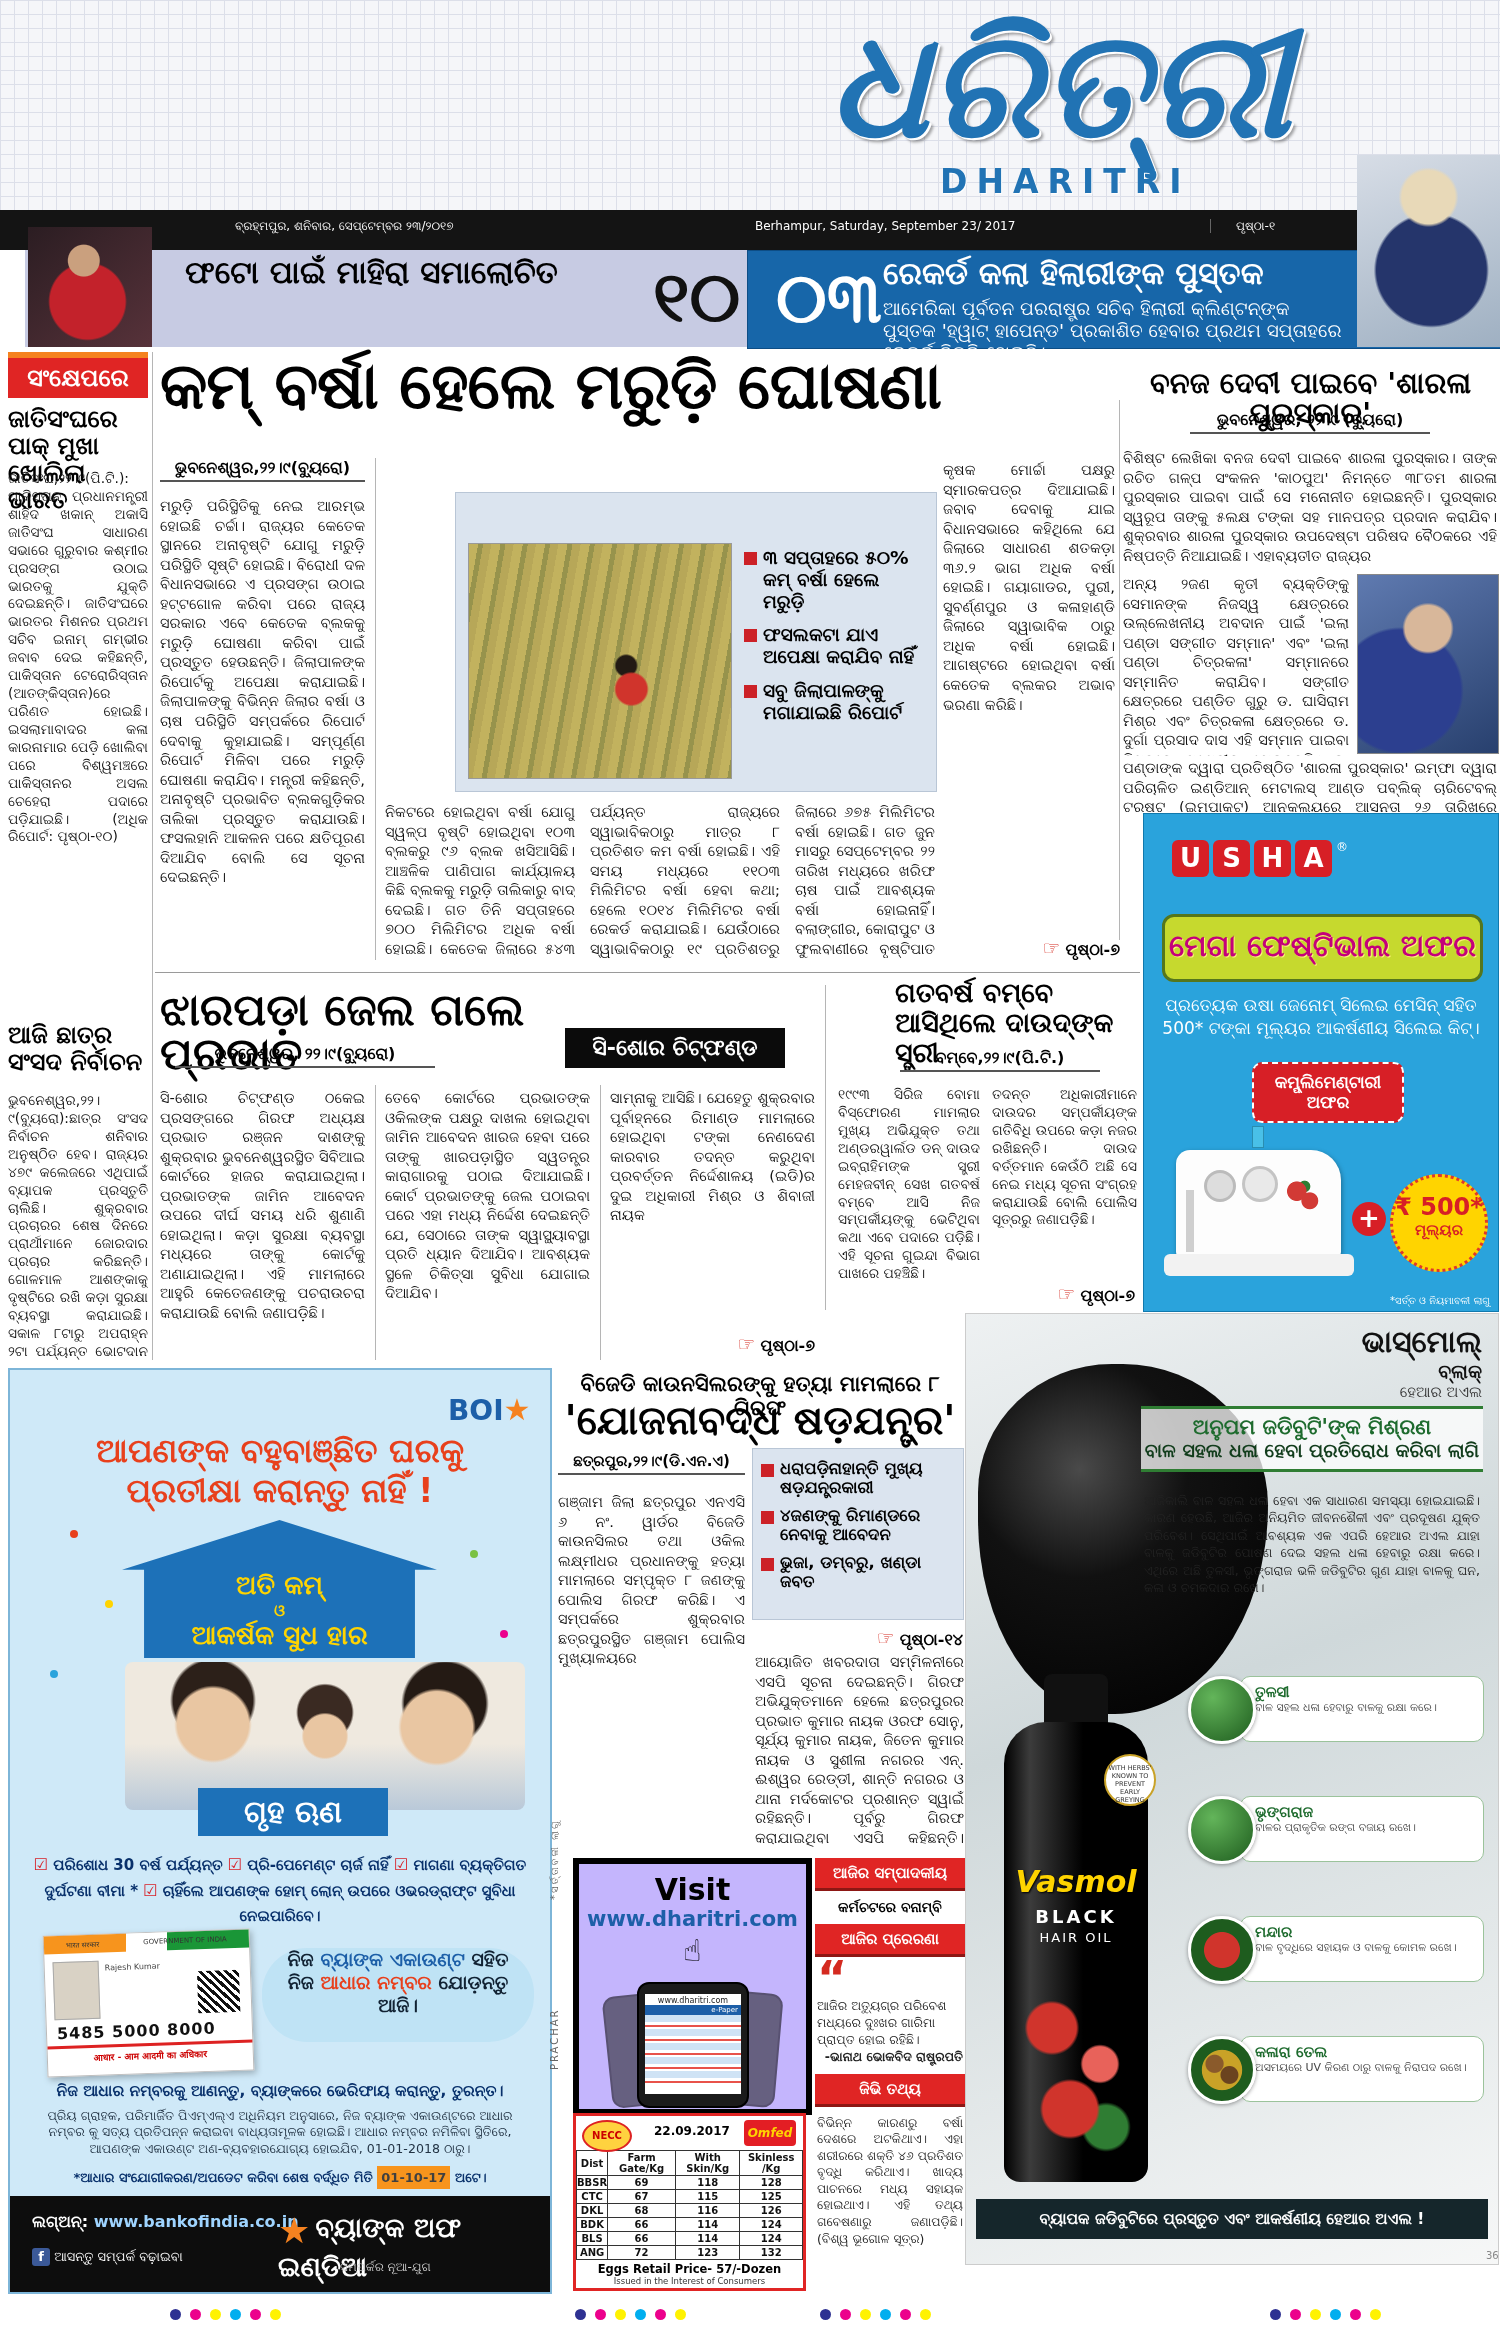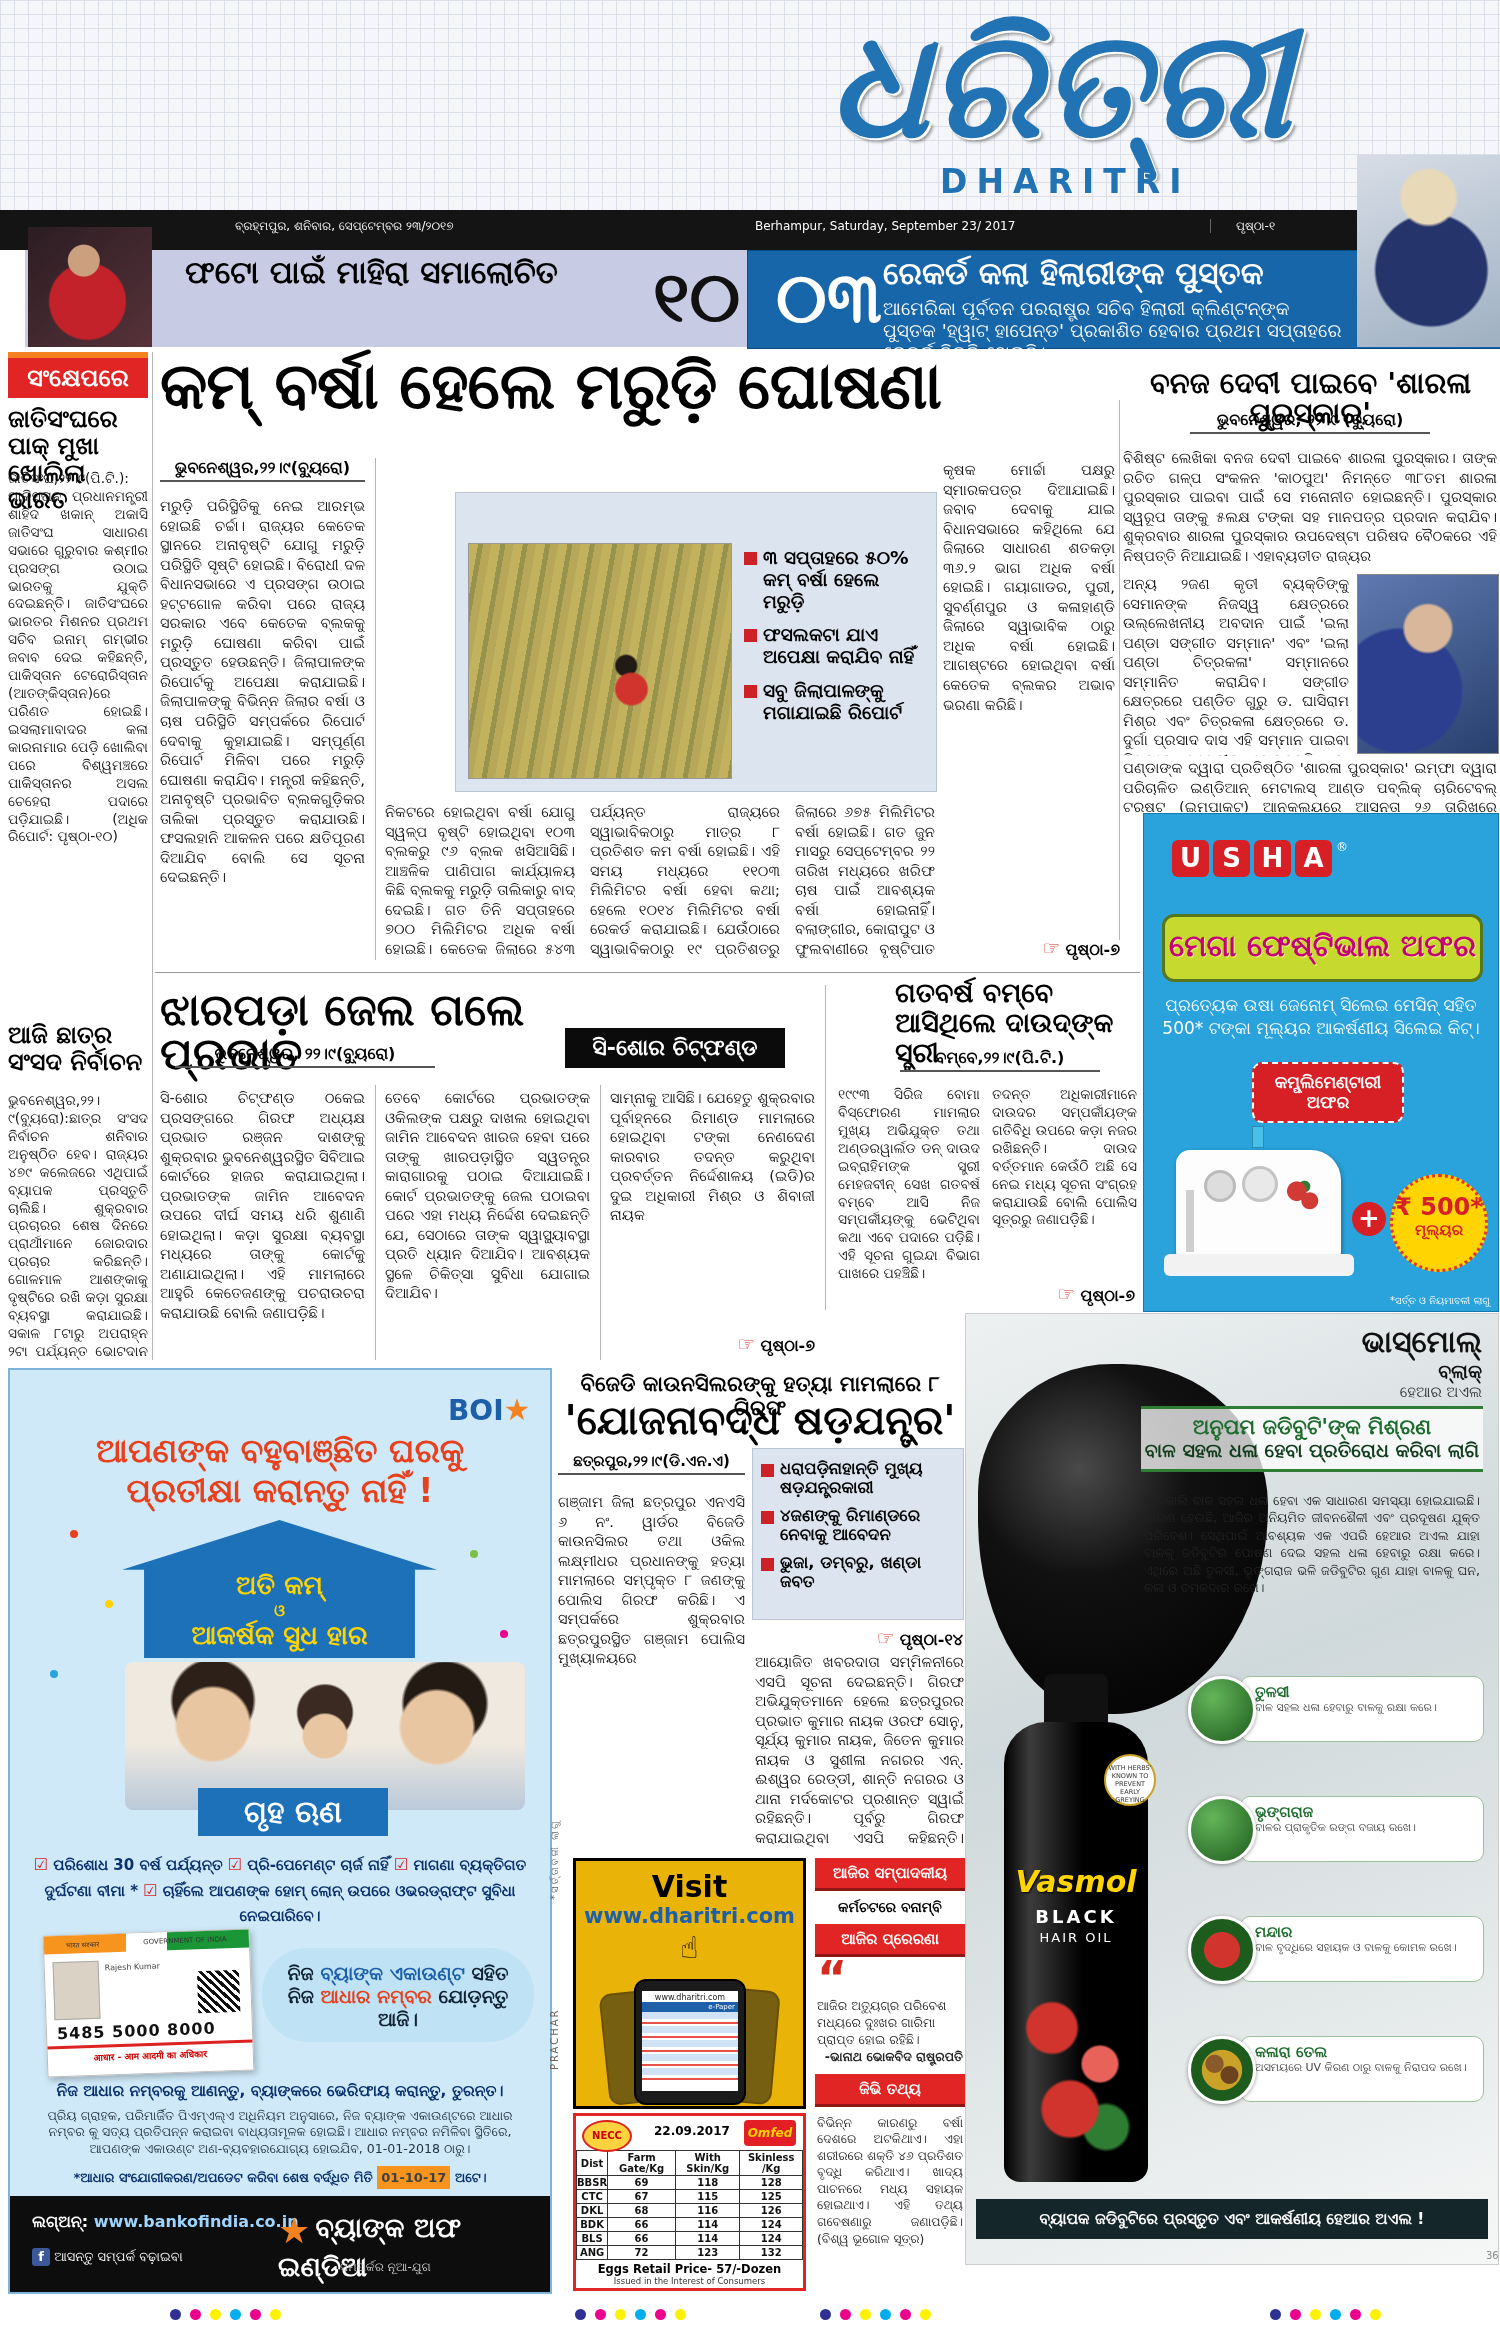--- a/index.html
+++ b/index.html
@@ -85,21 +85,21 @@
   .vbody{font-size:12.6px;color:#222;line-height:1.38;}
   .ing-circle{border-radius:50%;background:radial-gradient(circle at 35% 30%,#63b55a,#1e5c1e);
     border:3px solid #fff;box-shadow:0 1px 4px rgba(0,0,0,.4);}
   .ing-pill{background:#fff;border:1px solid #9bc39b;border-radius:10px;padding:6px 8px 6px 14px;}
   .ing-title{color:#1e6b2e;font-weight:bold;font-size:15px;}
   .ing-sub{color:#444;font-size:11px;line-height:1.25;}
   .bottle{background:linear-gradient(90deg,#000 0%,#3c3c3c 18%,#000 55%,#000 100%);
     border-radius:42px 42px 16px 16px;}
   .vstrip{background:#15262b;color:#fff;font-size:15.5px;font-weight:bold;text-align:center;}
   
-  .promo{background:#eab308;border:3px solid #000000;}
+  .promo{background:#c4b5fd;border:6px solid #000000;}
   .promo-visit{font-size:30px;font-weight:900;color:#000;text-align:center;}
   .promo-url{font-size:21px;font-weight:900;color:#1d5fa8;text-align:center;}
   .phone{background:#1b1b1b;border-radius:12px;border:2px solid #000;}
   .eggbox{background:#fff;border:3px solid #e02524;}
   .eggbox table{border-collapse:collapse;width:100%;}
   .eggbox th,.eggbox td{border:1px solid #333;font-size:10px;text-align:center;padding:1px 0;font-weight:bold;color:#111;}
   .necc{background:#ffd23f;border:2px solid #d22;border-radius:50%;color:#c00;font-weight:bold;
     font-size:10px;text-align:center;}
   .omfed{background:#e31e24;border-radius:4px;color:#ffd400;font-weight:bold;font-style:italic;
     font-size:12px;text-align:center;line-height:26px;}
@@ -338,21 +338,21 @@
         <span>GOVERNMENT OF INDIA</span>
       </div>
       <div class="abs" style="left:8px;top:26px;width:44px;height:56px;background:#d9d2c5;
            border:1px solid #aaa;"></div>
       <div class="abs" style="left:60px;top:28px;font-size:8px;color:#444;line-height:1.5;">Rajesh Kumar</div>
       <div class="abs qr" style="left:152px;top:40px;width:42px;height:42px;"></div>
       <div class="abs" style="left:10px;top:88px;font-size:16px;font-weight:bold;color:#111;letter-spacing:1px;">5485 5000 8000</div>
       <div class="abs" style="left:0;top:110px;width:100%;height:3px;background:#d22;"></div>
       <div class="abs ctr" style="left:0;top:116px;width:100%;font-size:9px;color:#c00;font-weight:bold;">आधार - आम आदमी का अधिकार</div>
     </div>
-    <div class="abs bubble" style="left:252px;top:578px;width:272px;height:94px;padding:14px 8px 0;box-sizing:border-box;text-align:center;">
+    <div class="abs bubble" style="left:252px;top:578px;width:272px;height:94px;padding:0 8px 0;box-sizing:border-box;text-align:center;">
       <div style="font-size:19px;font-weight:bold;color:#123;">
         <span>ନିଜ </span><span style="color:#1d5fa8;">ବ୍ୟାଙ୍କ ଏକାଉଣ୍ଟ</span><span> ସହିତ</span>
       </div>
       <div style="font-size:19px;font-weight:bold;color:#123;">
         <span>ନିଜ </span><span style="color:#e8401c;">ଆଧାର ନମ୍ବର</span><span> ଯୋଡ଼ନ୍ତୁ ଆଜି।</span>
       </div>
     </div>
     <div class="abs ctr bold" style="left:20px;top:712px;width:500px;font-size:15.5px;color:#08306b;">ନିଜ ଆଧାର ନମ୍ବରକୁ ଆଣନ୍ତୁ, ବ୍ୟାଙ୍କରେ ଭେରିଫାୟ କରାନ୍ତୁ, ତୁରନ୍ତ।</div>
     <div class="abs fineprint" style="left:25px;top:738px;width:490px;">ପ୍ରିୟ ଗ୍ରାହକ, ପରିମାର୍ଜିତ ପିଏମ୍ଏଲ୍ଏ ଅଧିନିୟମ ଅନୁସାରେ, ନିଜ ବ୍ୟାଙ୍କ ଏକାଉଣ୍ଟରେ ଆଧାର ନମ୍ବର କୁ ସତ୍ୟ ପ୍ରତିପନ୍ନ କରାଇବା ବାଧ୍ୟତାମୂଳକ ହୋଇଛି। ଆଧାର ନମ୍ବର ନମିଳିବା ସ୍ଥିତିରେ, ଆପଣଙ୍କ ଏକାଉଣ୍ଟ ଅଣ-ବ୍ୟବହାରଯୋଗ୍ୟ ହୋଇଯିବ, 01-01-2018 ଠାରୁ।</div>
     <div class="abs ctr" style="left:20px;top:800px;width:500px;font-size:13px;color:#08306b;font-weight:bold;">

